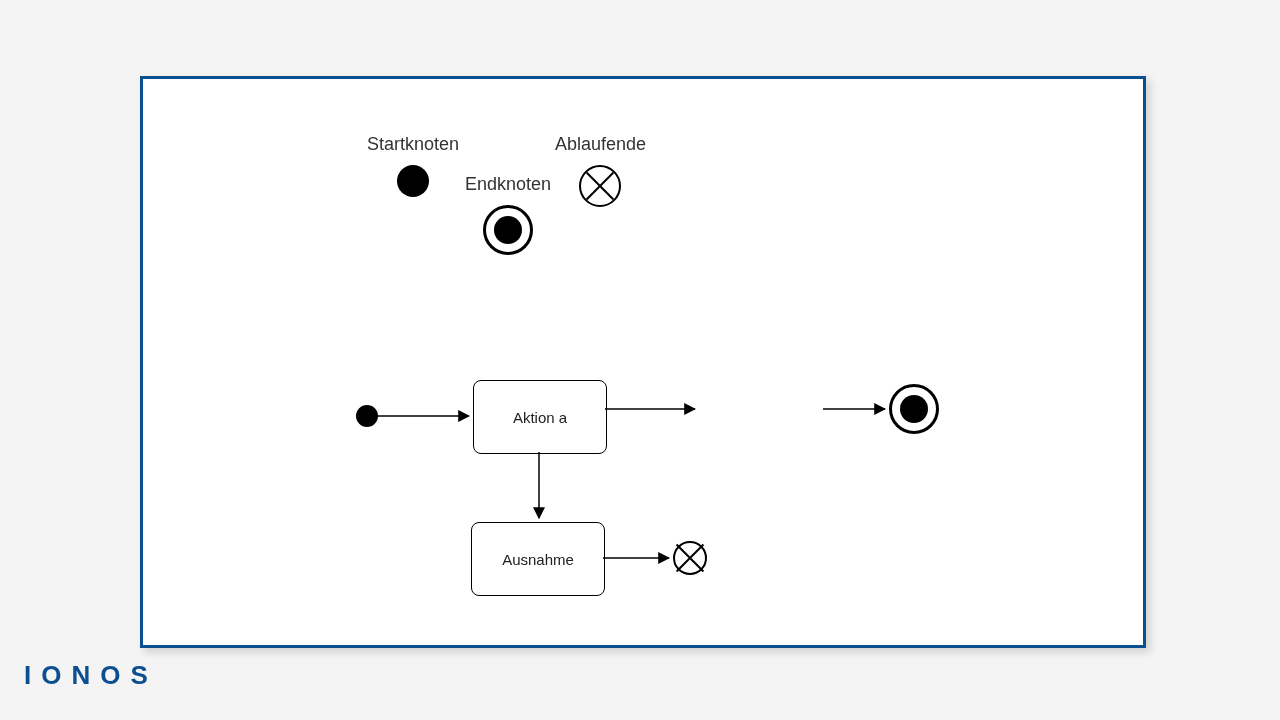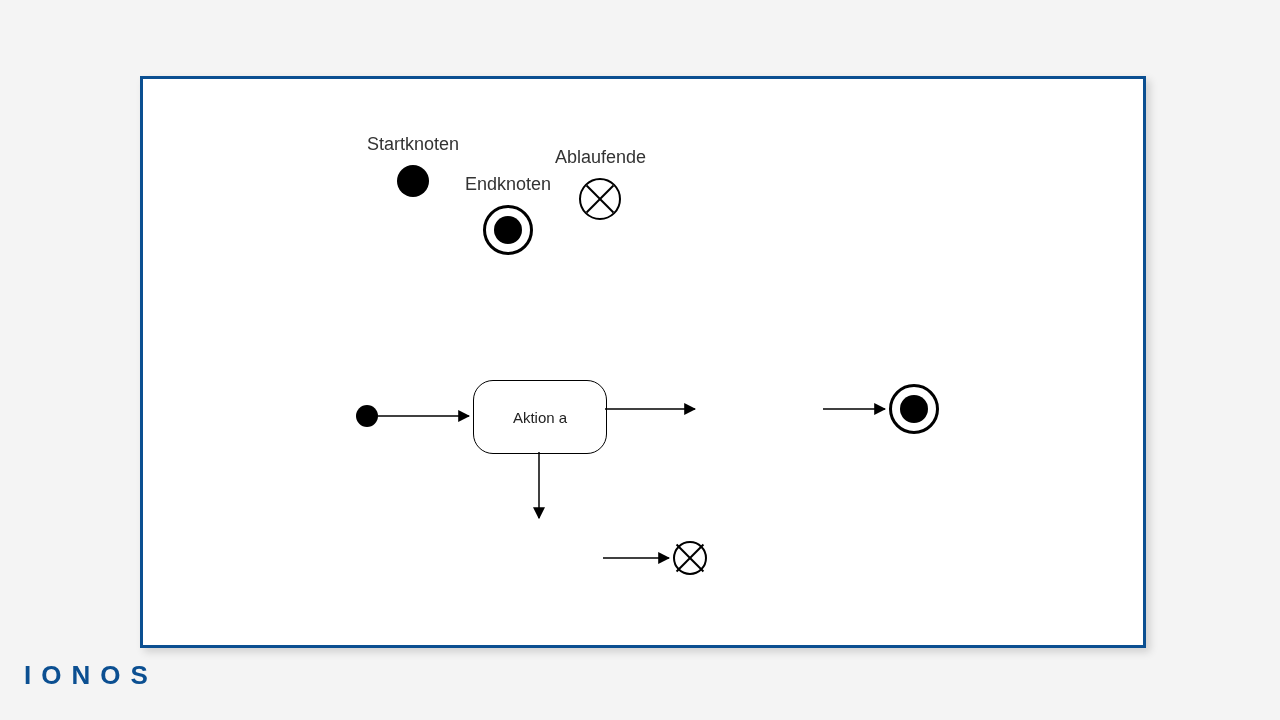--- a/index.html
+++ b/index.html
@@ -44,21 +44,21 @@
     border: 2px solid #000; margin: 0 auto; position: relative;
   }
   .flowend::before, .flowend::after {
     content: ""; position: absolute; left: 50%; top: 50%;
     width: 38px; height: 2px; background: #000;
   }
   .flowend::before { transform: translate(-50%,-50%) rotate(45deg); }
   .flowend::after  { transform: translate(-50%,-50%) rotate(-45deg); }
 
   .node-box {
-    position: absolute; border: 1.5px solid #000; border-radius: 20px;
+    position: absolute; border: 1.5px solid #000; border-radius: 8px;
     background: #fff; display: flex; align-items: center; justify-content: center;
     font-size: 15px;
   }
 
   .start-small {
     position: absolute; width: 22px; height: 22px; border-radius: 50%; background: #000;
   }
   .end-node { position: absolute; }
   .flowend-abs { position: absolute; }
 
@@ -79,38 +79,41 @@
     <div class="legend-item" style="left:220px; top:55px; width:100px;">
       <div class="legend-label">Startknoten</div>
       <div class="start-dot"></div>
     </div>
     <div class="legend-item" style="left:320px; top:55px; width:90px;margin-top:40px;">
       <div class="legend-label">Endknoten</div>
       <div class="end-outer">
           <div class="end-inner"></div>
         </div>
     </div>
-    <div class="legend-item" style="left:412px; top:68px; width:90px;">
+    <div class="legend-item" style="left:412px; top:55px; width:90px;">
       <div class="legend-label">Ablaufende</div>
       <div class="flowend"></div>
     </div>
 
     <div class="start-small" style="left:213px; top:326px;"></div>
 
     <div class="node-box" style="left:330px; top:301px; width:132px; height:72px;">
       <span>Aktion a</span>
     </div>
 
 
     <div class="end-node" style="left:746px; top:305px;">
       <div class="end-outer">
           <div class="end-inner"></div>
         </div>
     </div>
 
+    <div class="node-box" style="left:328px; top:443px; width:132px; height:72px;">
+      <span>Ausnahme</span>
+    </div>
 
     <div class="flowend-abs" style="left:530px; top:462px;">
       <div class="flowend" style="width:30px;height:30px;"></div>
     </div>
 
     <svg class="edges">
       <defs>
         <marker id="arrow" viewBox="0 0 10 10" refX="9" refY="5" markerWidth="8" markerHeight="8" orient="auto-start-reverse">
           <path d="M 0 0 L 10 5 L 0 10 z" fill="#000"></path>
         </marker>

